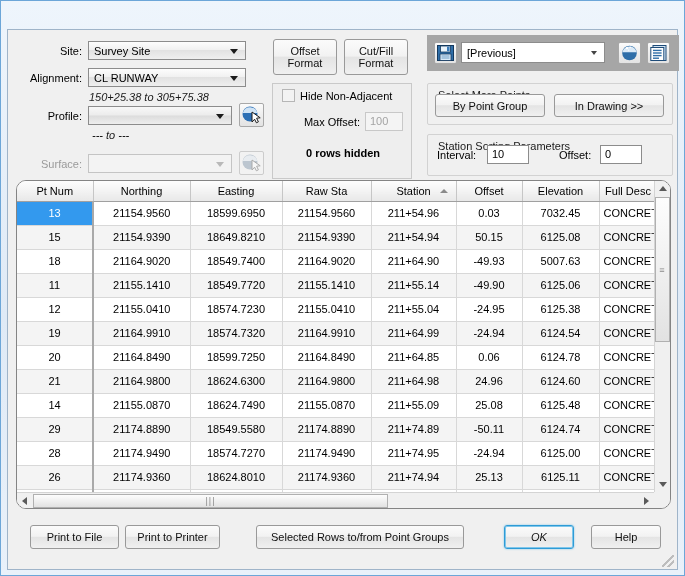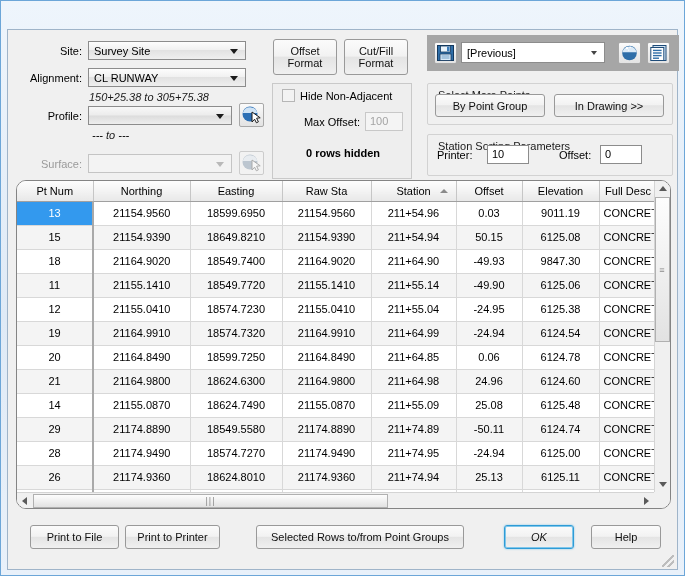--- a/index.html
+++ b/index.html
@@ -356,21 +356,21 @@
 
     <div class="group" style="left:419px; top:53px; width:246px; height:42px;">
       <span class="gtitle">Select More Points</span>
     </div>
     <div class="btn" style="left:427px; top:64px; width:110px; height:23px;">By Point Group</div>
     <div class="btn" style="left:546px; top:64px; width:110px; height:23px;">In Drawing &gt;&gt;</div>
 
     <div class="group" style="left:419px; top:104px; width:246px; height:42px;">
       <span class="gtitle">Station Sorting Parameters</span>
     </div>
-    <div class="lbl" style="left:429px; top:119px;">Printer:</div>
+    <div class="lbl" style="left:429px; top:119px;">Interval:</div>
     <div class="input" style="left:479px; top:115px; width:42px; height:19px;">10</div>
     <div class="lbl" style="left:551px; top:119px;">Offset:</div>
     <div class="input" style="left:592px; top:115px; width:42px; height:19px;">0</div>
 
     <div id="gridwrap" style="left:8px; top:150px; width:655px; height:329px;border-radius:10px;">
       <table class="grid">
         <thead>
           <tr>
             <th style="width:76px"><span>Pt Num</span></th>
             <th style="width:97px"><span>Northing</span></th>
@@ -383,41 +383,41 @@
           </tr>
         </thead>
         <tbody id="grid-body">
             <tr>
               <td class="sel" style="background: rgb(51, 153, 238);">13</td>
               <td>21154.9560</td>
               <td>18599.6950</td>
               <td>21154.9560</td>
               <td>211+54.96</td>
               <td>0.03</td>
-              <td>9011.19</td>
+              <td>7032.45</td>
               <td>CONCRETE</td>
             </tr>
             <tr class="alt">
               <td>15</td>
               <td>21154.9390</td>
               <td>18649.8210</td>
               <td>21154.9390</td>
               <td>211+54.94</td>
               <td>50.15</td>
               <td>6125.08</td>
               <td>CONCRETE</td>
             </tr>
             <tr>
               <td>18</td>
               <td>21164.9020</td>
               <td>18549.7400</td>
               <td>21164.9020</td>
               <td>211+64.90</td>
               <td>-49.93</td>
-              <td>9847.30</td>
+              <td>5007.63</td>
               <td>CONCRETE</td>
             </tr>
             <tr class="alt">
               <td>11</td>
               <td>21155.1410</td>
               <td>18549.7720</td>
               <td>21155.1410</td>
               <td>211+55.14</td>
               <td>-49.90</td>
               <td>6125.06</td>

